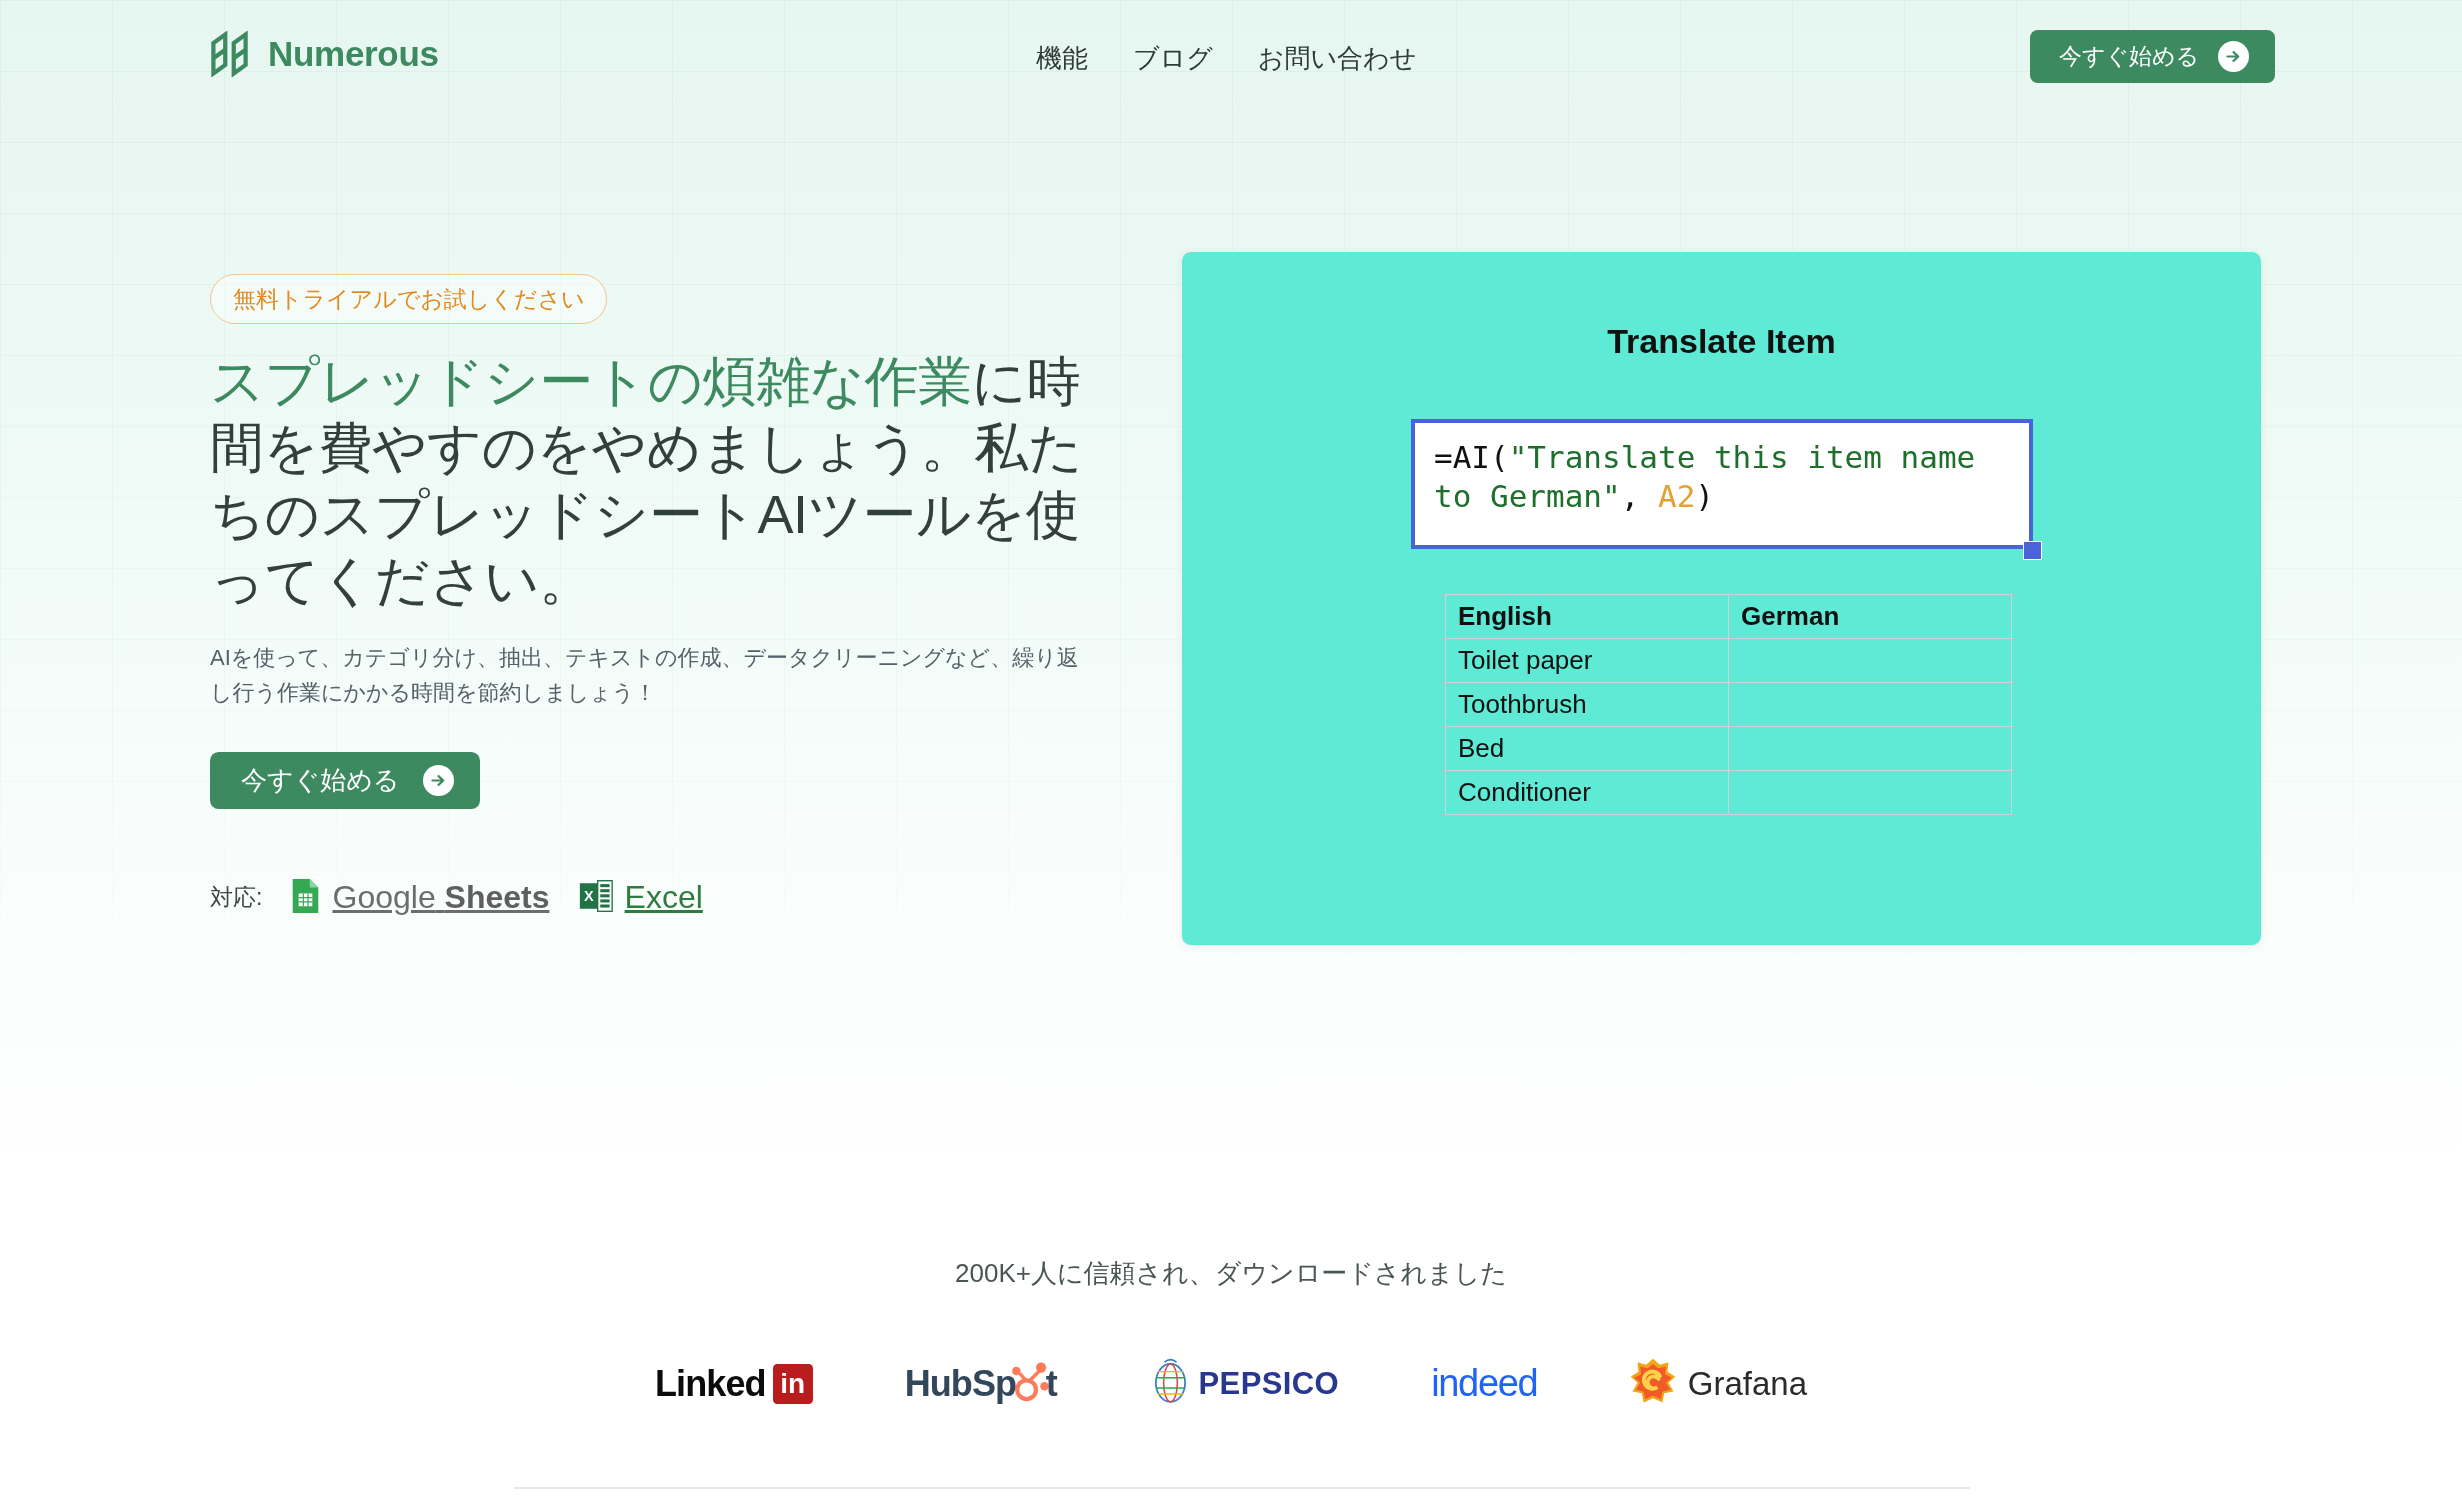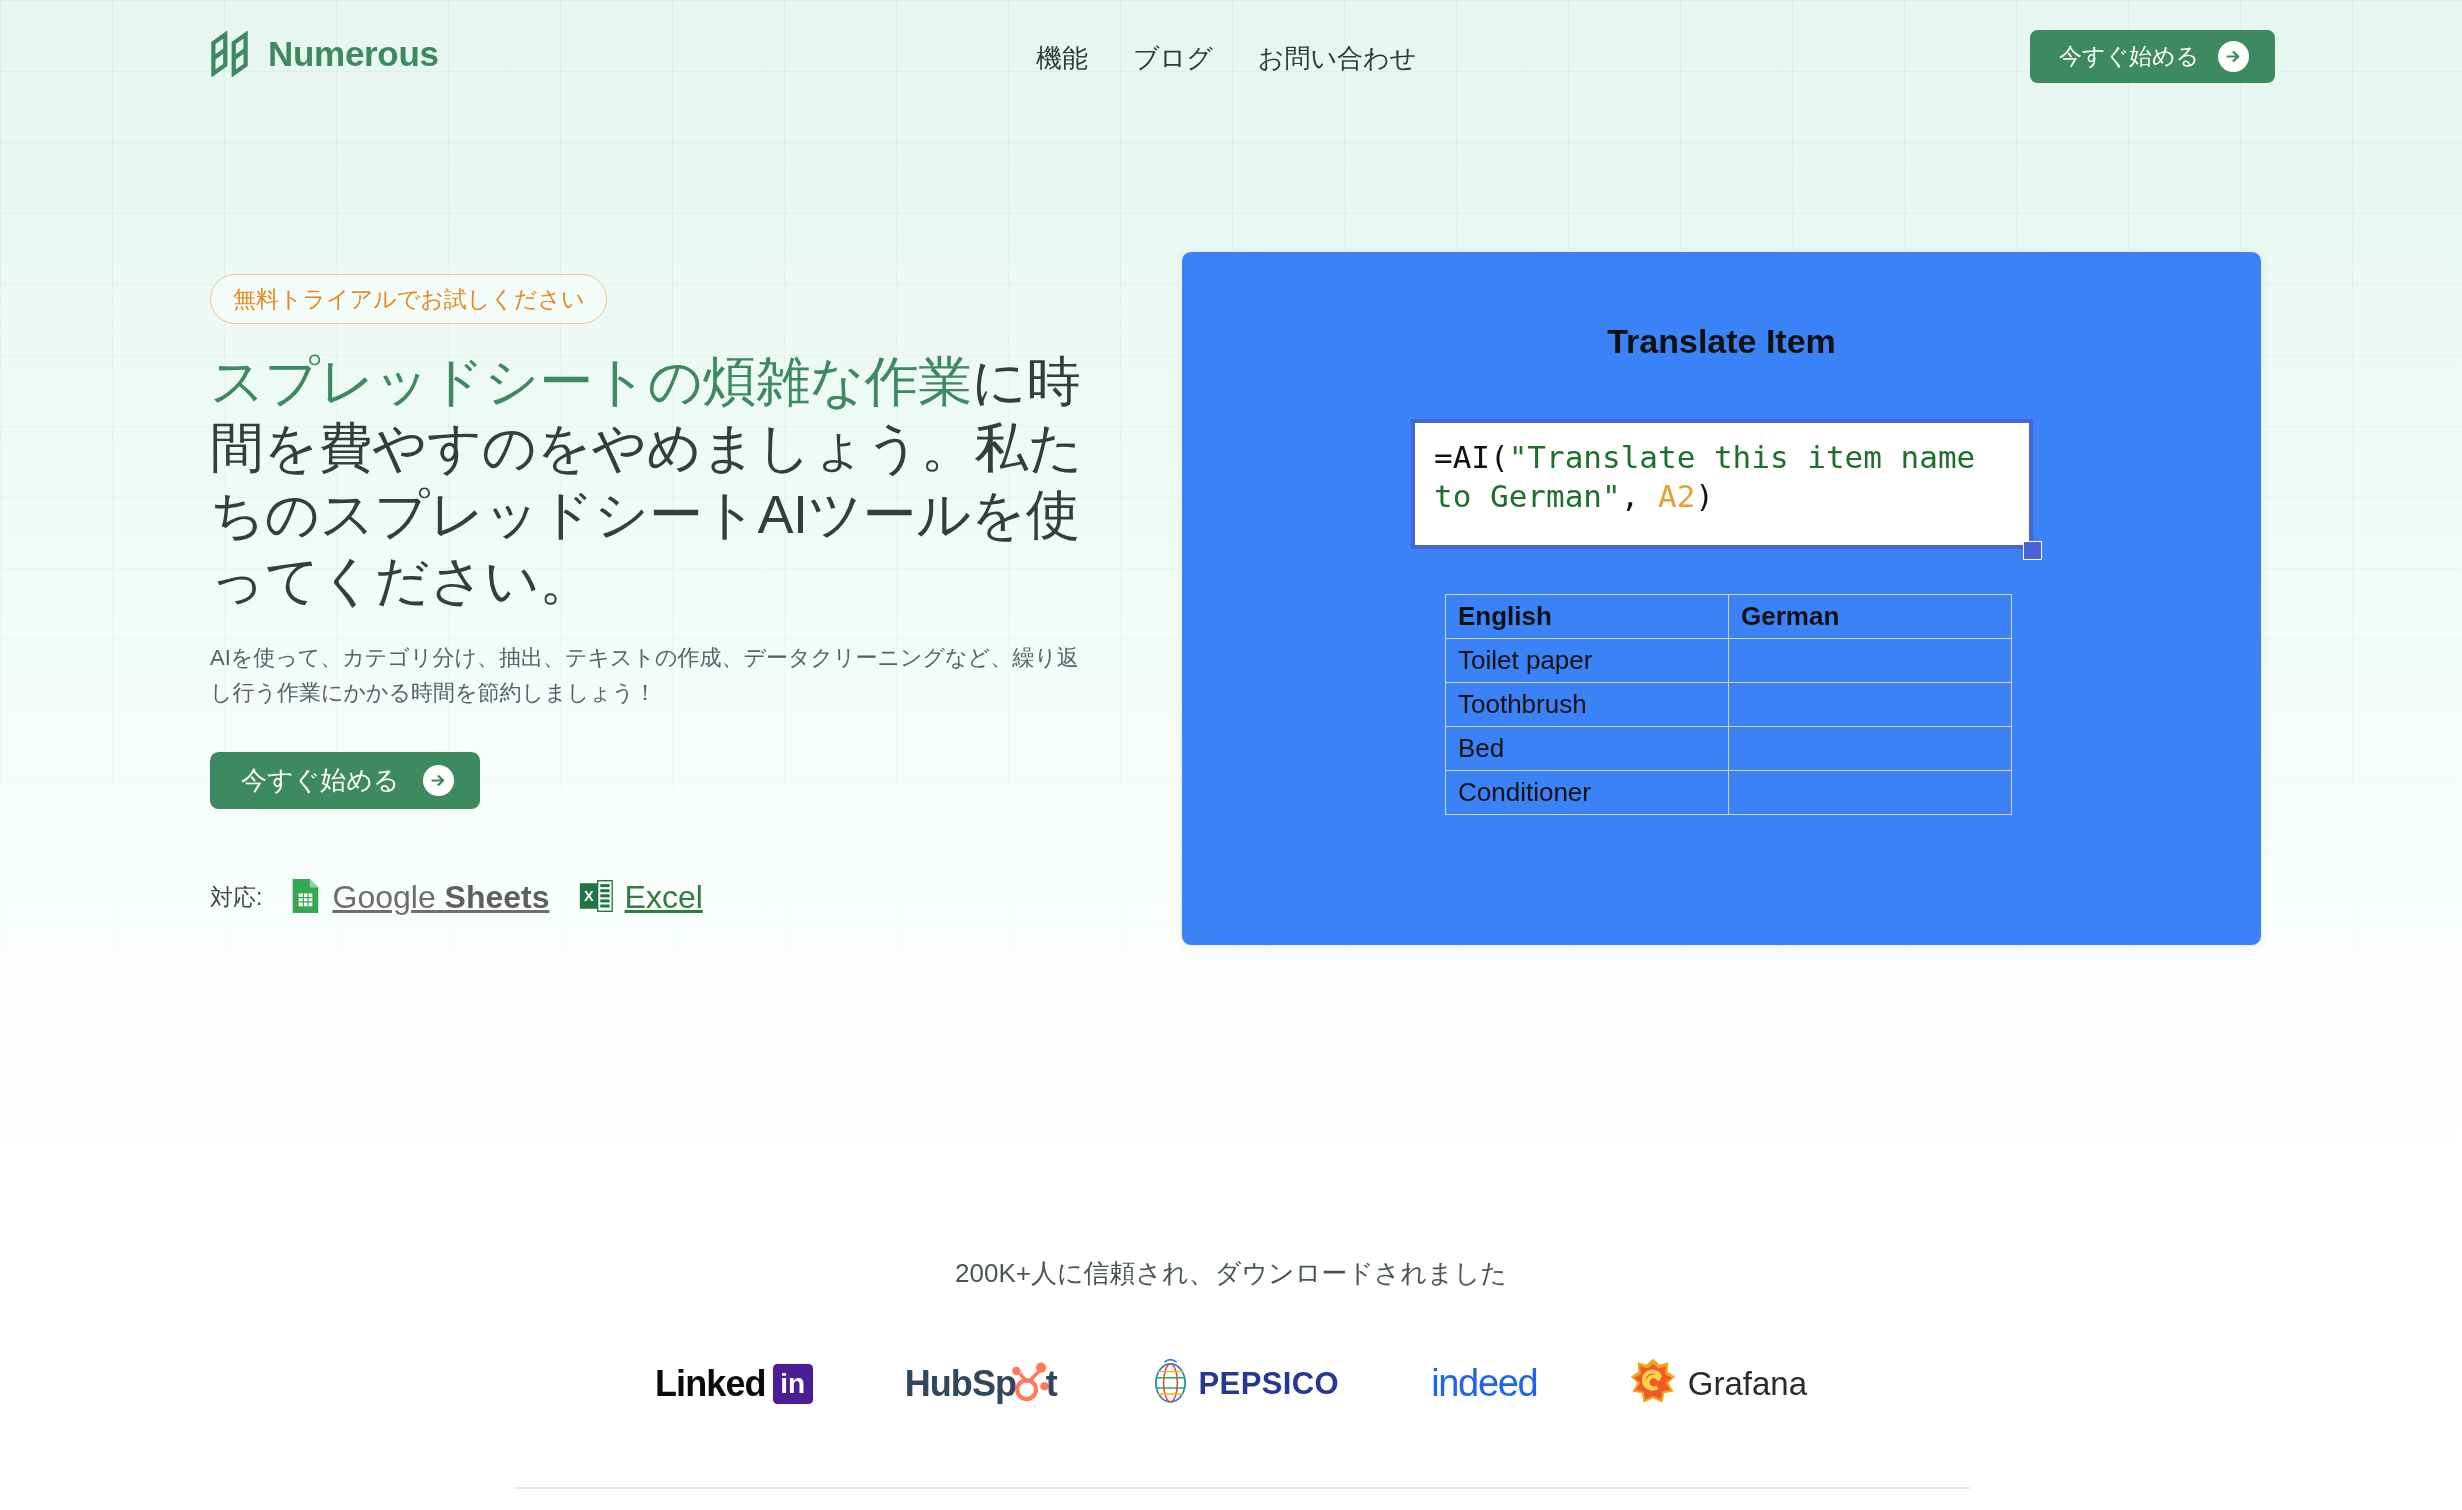--- a/index.html
+++ b/index.html
@@ -89,21 +89,21 @@
   .compat-item { display: flex; align-items: center; gap: 12px; margin-left: 8.6px; }
   .compat-item .name { font-size: 32px; font-weight: 500; text-decoration: underline; }
   .gs-name { color: #6d6d6d; }
   .gs-name b { color: #5f5f5f; font-weight: bold; }
   .xl-name { color: #2d7d3f; font-weight: bold; }
 
   
   #demo-card {
     position: absolute; left: 1181px; top: 251px;
     width: 1081px; height: 695px;
-    background: #3b82f6; border-radius: 10.3px;
+    background: #5eead4; border-radius: 10.3px;
     border: 0.9px solid #eef1f0;
     box-shadow: 0 1.7px 8.6px rgba(40,60,55,0.06);
     overflow: hidden;
   }
   #demo-title {
     margin-top: 70px; text-align: center;
     font-size: 34px; font-weight: bold; color: #111111;
   }
   #formula-cell {
     position: absolute; left: 229px; top: 167px;
@@ -136,21 +136,21 @@
   #trust-text {
     position: absolute; left: 0; top: 1256px; width: 2462px;
     text-align: center; font-size: 26px; color: #4a5654;
   }
   #logo-row {
     position: absolute; left: 0; top: 1351px; width: 2462px;
     display: flex; align-items: center; justify-content: center; gap: 92px;
   }
   .brand { display: flex; align-items: center; height: 65px; }
   .li-text { font-size: 36px; font-weight: bold; color: #0b0b0b; letter-spacing: -0.9px; }
-  .li-box { margin-left: 7px; width: 40px; height: 40px; border-radius: 4.3px; background: #4c1d95;
+  .li-box { margin-left: 7px; width: 40px; height: 40px; border-radius: 4.3px; background: #b91c1c;
             display: flex; align-items: center; justify-content: center;
             font-size: 28px; font-weight: bold; color: #ffffff; font-style: normal; text-align: right; }
   .hs-text { font-size: 36px; font-weight: bold; color: #33475b; letter-spacing: -0.9px; position: relative; }
   .pepsi-text { font-size: 31px; font-weight: bold; color: #283891; letter-spacing: 0.4px; margin-left: 6.8px; }
   .indeed-text { font-size: 38px; font-weight: normal; color: #2164f3; letter-spacing: -1.3px; }
   .grafana-text { font-size: 33px; color: #2b2b2b; margin-left: 10.3px; }
 
   #bottom-divider {
     position: absolute; left: 514px; top: 1487px;
     width: 1456px; height: 1.7px; background: #e6e8e8;

